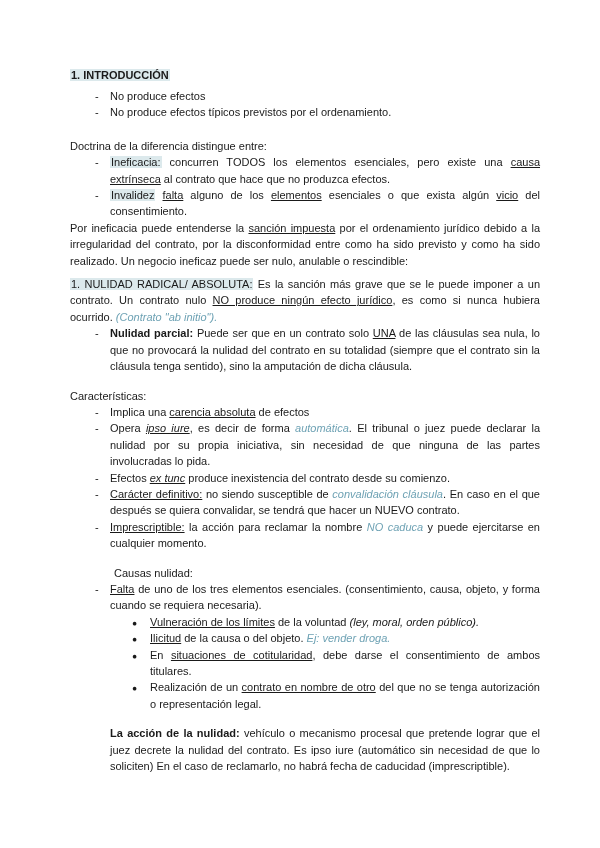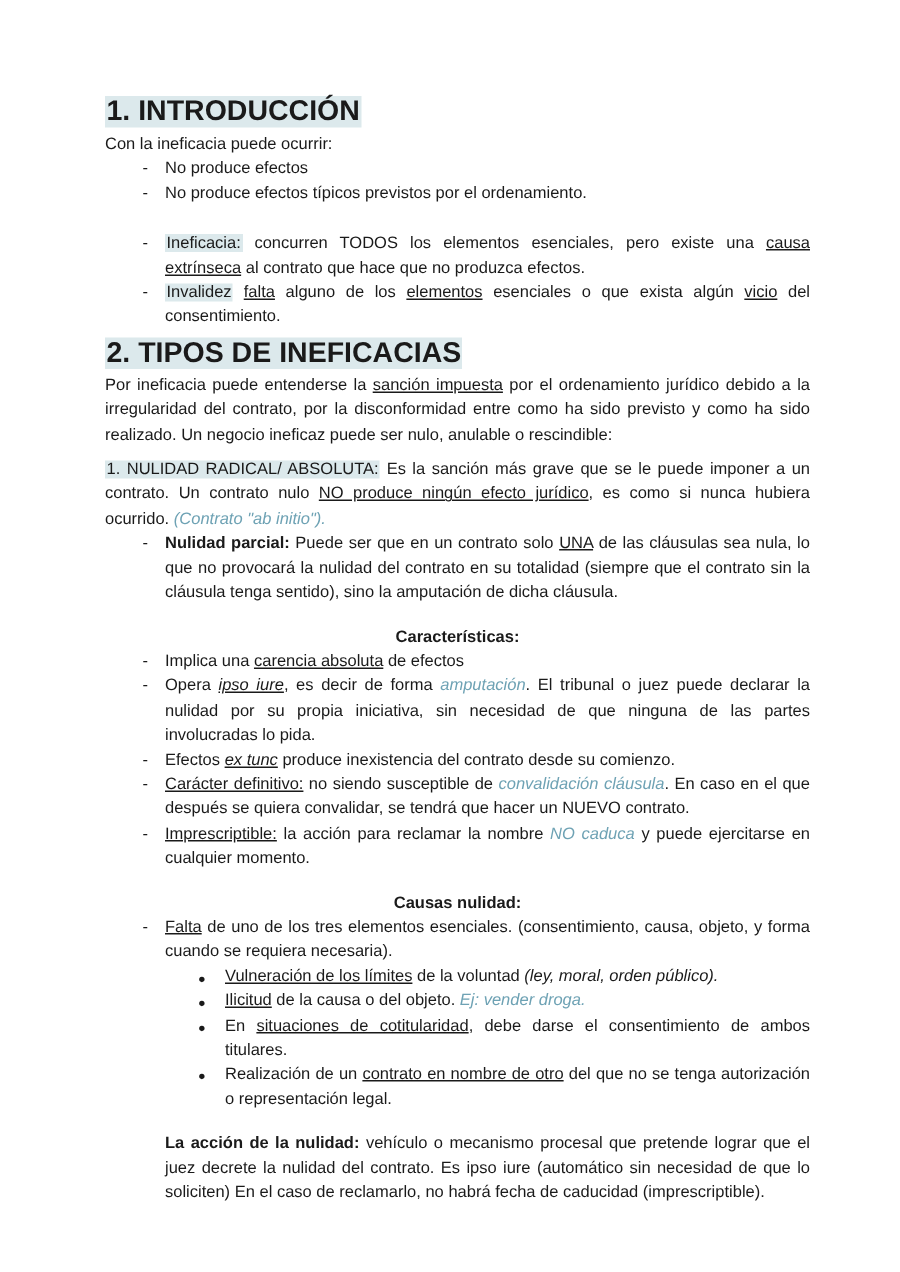--- a/index.html
+++ b/index.html
@@ -16,62 +16,61 @@
     position: absolute;
     left: 70px;
     top: 66px;
     width: 470px;
     font-size: 11px;
     line-height: 16.4px;
     text-align: justify;
   }
   .blk { margin: 0; }
   .h1, .h2 {
-    font-size: 19px;
+    font-size: 11px;
     font-weight: bold;
     line-height: 18px;
     margin: 0 0 4px 0;
     text-align: left;
   }
-  .h3 { font-weight: bold; text-align: center; }
+  .h3 { font-weight: normal; text-align: left; }
   .p { }
   .li1 { position: relative; padding-left: 40px; }
   .li1 > .marker { position: absolute; left: 25px; top: 0; }
   .li2 { position: relative; padding-left: 80px; }
   .li2 > .marker { position: absolute; left: 62px; top: 1px; font-size: 8.5px; }
   .spacer { }
   .b  { font-weight: bold; }
   .i  { font-style: italic; }
   .u  { text-decoration: underline; }
   .hl { background: var(--hl, #dce9ec); padding: 0 1px; }
   .tl { color: var(--tl, #6ea2b4); font-style: italic; }
 </style>
 </head>
 <body>
 
 <div class="page" style="color: rgb(26, 26, 26); background: rgb(255, 255, 255);">
   <div class="content">
       <div class="blk h1"><span class="hl">1. INTRODUCCIÓN</span></div>
-      <div class="blk p"><span>Con la ineficacia puede ocurrir:</span></div>
       <div class="blk li1"><span class="marker">-</span><span>No produce efectos</span></div>
       <div class="blk li1"><span class="marker">-</span><span>No produce efectos típicos previstos por el ordenamiento.</span></div>
       <div class="blk spacer" style="height: 17px;"></div>
+      <div class="blk p"><span>Doctrina de la diferencia distingue entre:</span></div>
       <div class="blk li1"><span class="marker">-</span><span class="hl">Ineficacia:</span><span> concurren TODOS los elementos esenciales, pero existe una </span><span class="u">causa extrínseca</span><span> al contrato que hace que no produzca efectos.</span></div>
       <div class="blk li1"><span class="marker">-</span><span class="hl">Invalidez</span><span> </span><span class="u">falta</span><span> alguno de los </span><span class="u">elementos</span><span> esenciales o que exista algún </span><span class="u">vicio</span><span> del consentimiento.</span></div>
-      <div class="blk h2" style="margin-top: 7px;"><span class="hl">2. TIPOS DE INEFICACIAS</span></div>
       <div class="blk p"><span>Por ineficacia puede entenderse la </span><span class="u">sanción impuesta</span><span> por el ordenamiento jurídico debido a la irregularidad del contrato, por la disconformidad entre como ha sido previsto y como ha sido realizado. Un negocio ineficaz puede ser nulo, anulable o rescindible:</span></div>
       <div class="blk p" style="margin-top: 7px;"><span class="hl">1. NULIDAD RADICAL/ ABSOLUTA:</span><span> Es la sanción más grave que se le puede imponer a un contrato. Un contrato nulo </span><span class="u">NO produce ningún efecto jurídico</span><span>, es como si nunca hubiera ocurrido. </span><span class="tl">(Contrato </span><span class="tl i">"ab initio"</span><span class="tl">).</span></div>
       <div class="blk li1"><span class="marker">-</span><span class="b">Nulidad parcial:</span><span> Puede ser que en un contrato solo </span><span class="u">UNA</span><span> de las cláusulas sea nula, lo que no provocará la nulidad del contrato en su totalidad (siempre que el contrato sin la cláusula tenga sentido), sino la amputación de dicha cláusula.</span></div>
       <div class="blk h3" style="margin-top: 13px;"><span>Características:</span></div>
       <div class="blk li1"><span class="marker">-</span><span>Implica una </span><span class="u">carencia absoluta</span><span> de efectos</span></div>
-      <div class="blk li1"><span class="marker">-</span><span>Opera </span><span class="u i">ipso iure</span><span>, es decir de forma </span><span class="tl">amputación</span><span>. El tribunal o juez puede declarar la nulidad por su propia iniciativa, sin necesidad de que ninguna de las partes involucradas lo pida.</span></div>
+      <div class="blk li1"><span class="marker">-</span><span>Opera </span><span class="u i">ipso iure</span><span>, es decir de forma </span><span class="tl">automática</span><span>. El tribunal o juez puede declarar la nulidad por su propia iniciativa, sin necesidad de que ninguna de las partes involucradas lo pida.</span></div>
       <div class="blk li1"><span class="marker">-</span><span>Efectos </span><span class="u i">ex tunc</span><span> produce inexistencia del contrato desde su comienzo.</span></div>
       <div class="blk li1"><span class="marker">-</span><span class="u">Carácter definitivo:</span><span> no siendo susceptible de </span><span class="tl">convalidación cláusula</span><span>. En caso en el que después se quiera convalidar, se tendrá que hacer un NUEVO contrato.</span></div>
       <div class="blk li1"><span class="marker">-</span><span class="u">Imprescriptible:</span><span> la acción para reclamar la nombre </span><span class="tl">NO caduca</span><span> y puede ejercitarse en cualquier momento.</span></div>
-      <div class="blk h3" style="margin-top: 13px;"><span>Causas nulidad:</span></div>
+      <div class="blk h3" style="margin-top: 13px; margin-left: 44px;"><span>Causas nulidad:</span></div>
       <div class="blk li1"><span class="marker">-</span><span class="u">Falta</span><span> de uno de los tres elementos esenciales. (consentimiento, causa, objeto, y forma cuando se requiera necesaria).</span></div>
       <div class="blk li2"><span class="marker">●</span><span class="u">Vulneración de los límites</span><span> de la voluntad </span><span class="i">(ley, moral, orden público).</span></div>
       <div class="blk li2"><span class="marker">●</span><span class="u">Ilicitud</span><span> de la causa o del objeto. </span><span class="tl">Ej: vender droga.</span></div>
       <div class="blk li2"><span class="marker">●</span><span>En </span><span class="u">situaciones de cotitularidad</span><span>, debe darse el consentimiento de ambos titulares.</span></div>
       <div class="blk li2"><span class="marker">●</span><span>Realización de un </span><span class="u">contrato en nombre de otro</span><span> del que no se tenga autorización o representación legal.</span></div>
       <div class="blk p" style="margin-top: 13px; margin-left: 40px;"><span class="b">La acción de la nulidad:</span><span> vehículo o mecanismo procesal que pretende lograr que el juez decrete la nulidad del contrato. Es ipso iure (automático sin necesidad de que lo soliciten) En el caso de reclamarlo, no habrá fecha de caducidad (imprescriptible).</span></div>
     </div>
 </div>
 
 </body></html>

